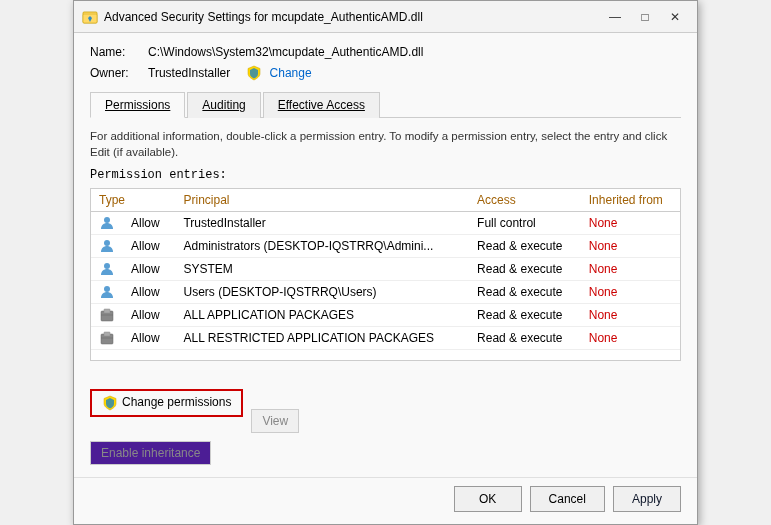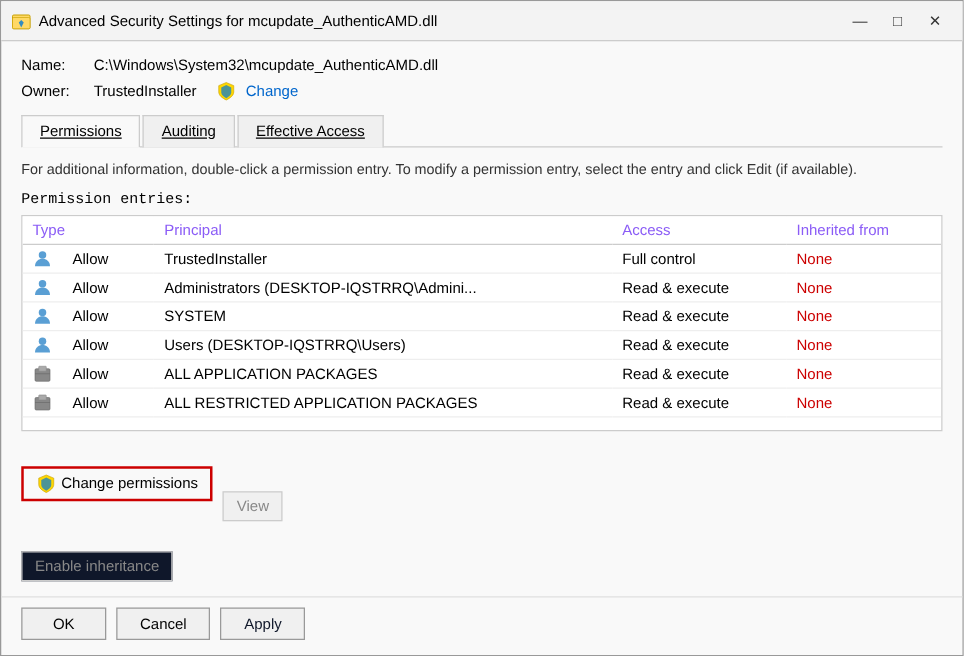--- a/index.html
+++ b/index.html
@@ -8,21 +8,21 @@
       font-size: 12px;
       background: #f0f0f0;
       display: flex;
       justify-content: center;
       align-items: center;
       width: 771px;
       height: 525px;
       overflow: hidden;
     }
     .window {
-      width: 771px;
+      width: 625px;
       height: 525px;
       background: #f9f9f9;
       border: 1px solid #999;
       box-shadow: 2px 2px 8px rgba(0,0,0,0.3);
       display: flex;
       flex-direction: column;
     }
     .title-bar {
       background: #f3f3f3;
       border-bottom: 1px solid #ccc;
@@ -138,21 +138,21 @@
       font-size: 12px;
     }
     thead tr {
       background: #fff;
     }
     thead th {
       text-align: left;
       padding: 4px 8px;
       border-bottom: 1px solid #ccc;
       font-weight: normal;
-      color: #8b5cf6;
+      color: #a16207;
       white-space: nowrap;
     }
     tbody tr {
       border-bottom: 1px solid #eee;
     }
     tbody td {
       padding: 3px 8px;
       color: #000;
       vertical-align: middle;
       white-space: nowrap;
@@ -186,29 +186,30 @@
       border: 1px solid #ccc;
       background: #f0f0f0;
       cursor: pointer;
       font-size: 12px;
       color: #888;
       margin-top: 36px;
     }
     .btn-enable {
       padding: 4px 10px;
       border: 1px solid #ccc;
-      background: #0f172a;
+      background: #4c1d95;
       cursor: pointer;
       font-size: 12px;
       color: #888;
-      margin-top: 18px;
+      margin-top: 2px;
     }
 
     .footer {
       display: flex;
+      justify-content: flex-end;
       padding: 8px 16px 12px;
       gap: 8px;
       border-top: 1px solid #e0e0e0;
     }
     .footer-btn {
       padding: 5px 18px;
       border: 1px solid #999;
       background: #f0f0f0;
       cursor: pointer;
       font-size: 12px;

